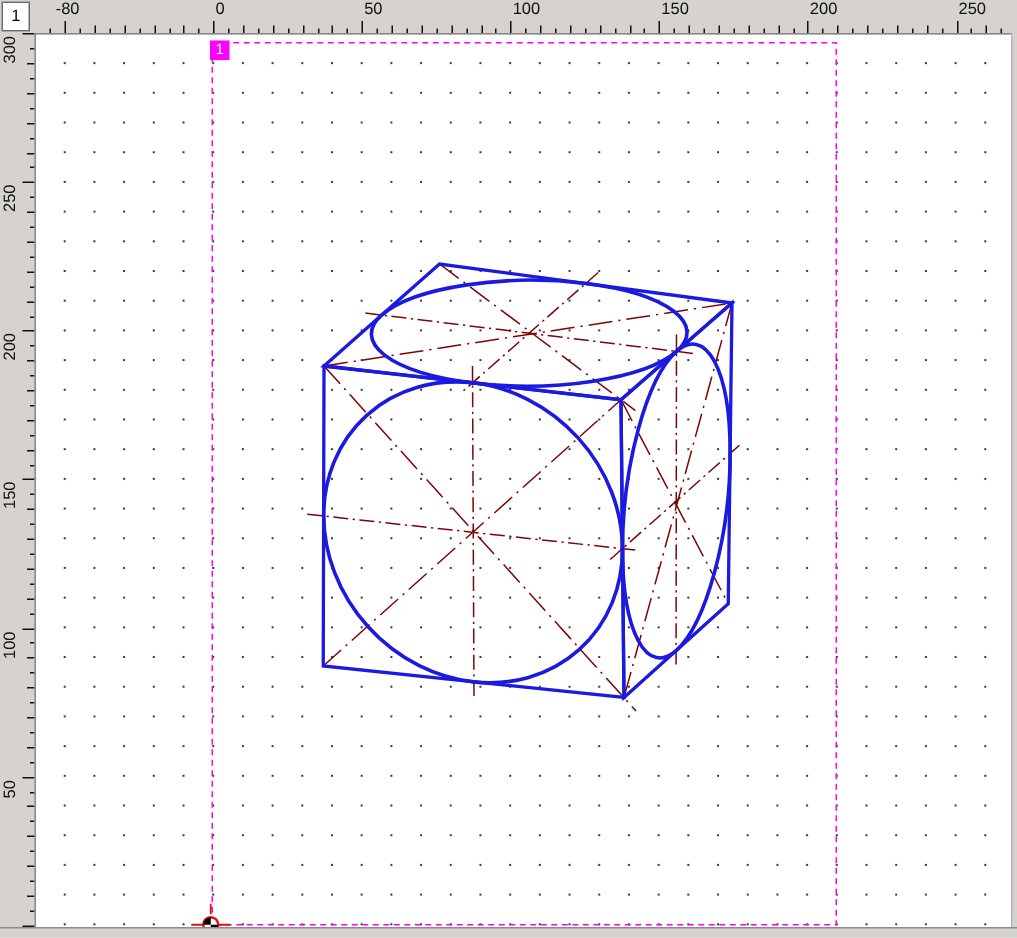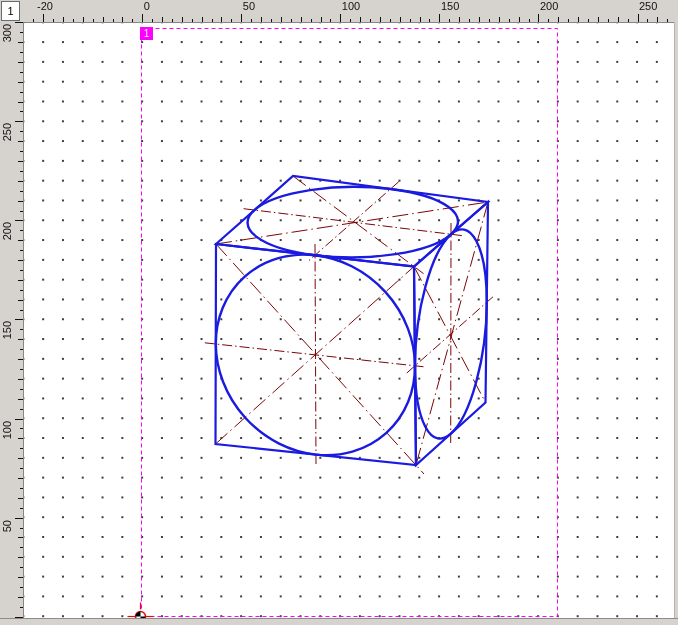--- a/index.html
+++ b/index.html
@@ -160,21 +160,21 @@
     <div class="htick mid" style="left: 578px;"></div>
     <div class="htick minor" style="left: 587.9px;"></div>
     <div class="htick mid" style="left: 597.8px;"></div>
     <div class="htick minor" style="left: 607.7px;"></div>
     <div class="htick mid" style="left: 617.6px;"></div>
     <div class="htick minor" style="left: 627.5px;"></div>
     <div class="htick major" style="left: 637.5px;"></div>
     <div class="htick minor" style="left: 647.4px;"></div>
     <div class="htick mid" style="left: 657.3px;"></div>
     <div class="htick minor" style="left: 667.2px;"></div>
-    <div class="hlabel" style="left: 37.1px;">-20</div>
+    <div class="hlabel" style="left: 37.1px;">-80</div>
     <div class="hlabel" style="left: 143.7px;">0</div>
     <div class="hlabel" style="left: 242.8px;">50</div>
     <div class="hlabel" style="left: 341.8px;">100</div>
     <div class="hlabel" style="left: 440.9px;">150</div>
     <div class="hlabel" style="left: 539.9px;">200</div>
     <div class="hlabel" style="left: 639px;">250</div>
   </div>
 <div class="v-ruler">
     <div class="vtick major" style="top: 594.6px;"></div>
     <div class="vtick minor" style="top: 584.7px;"></div>

